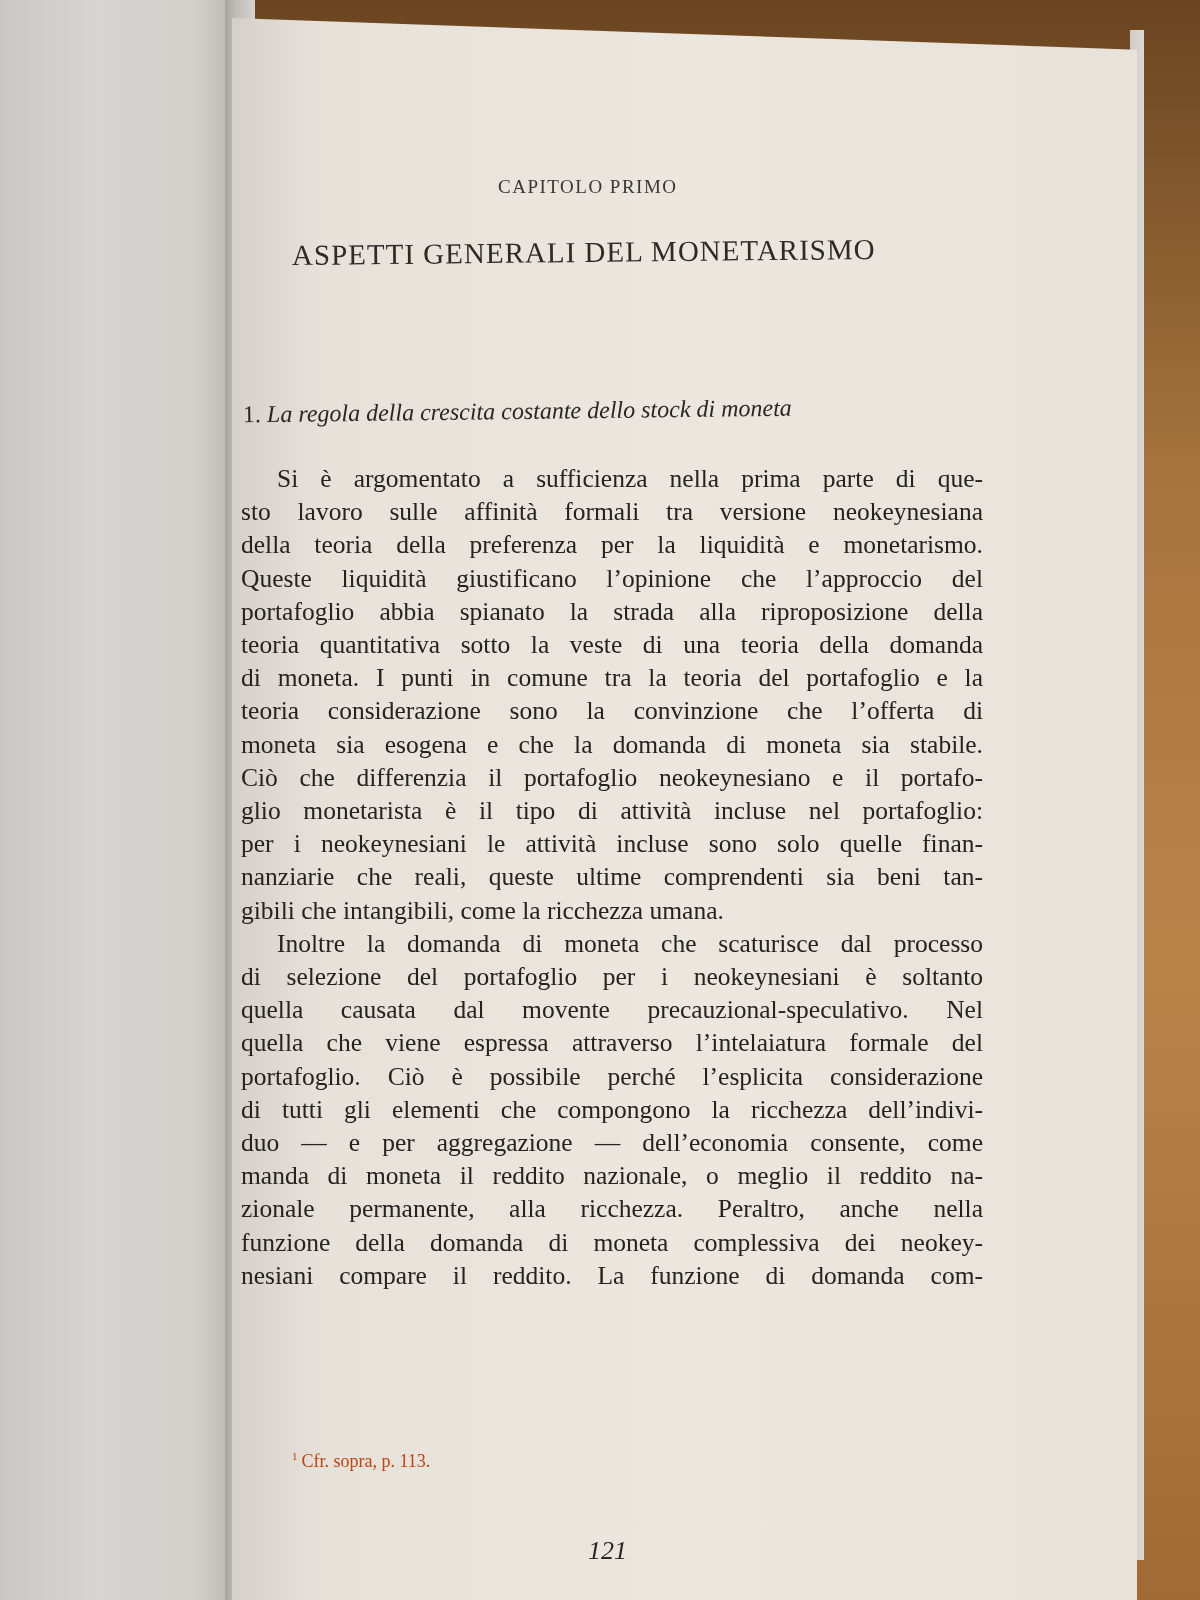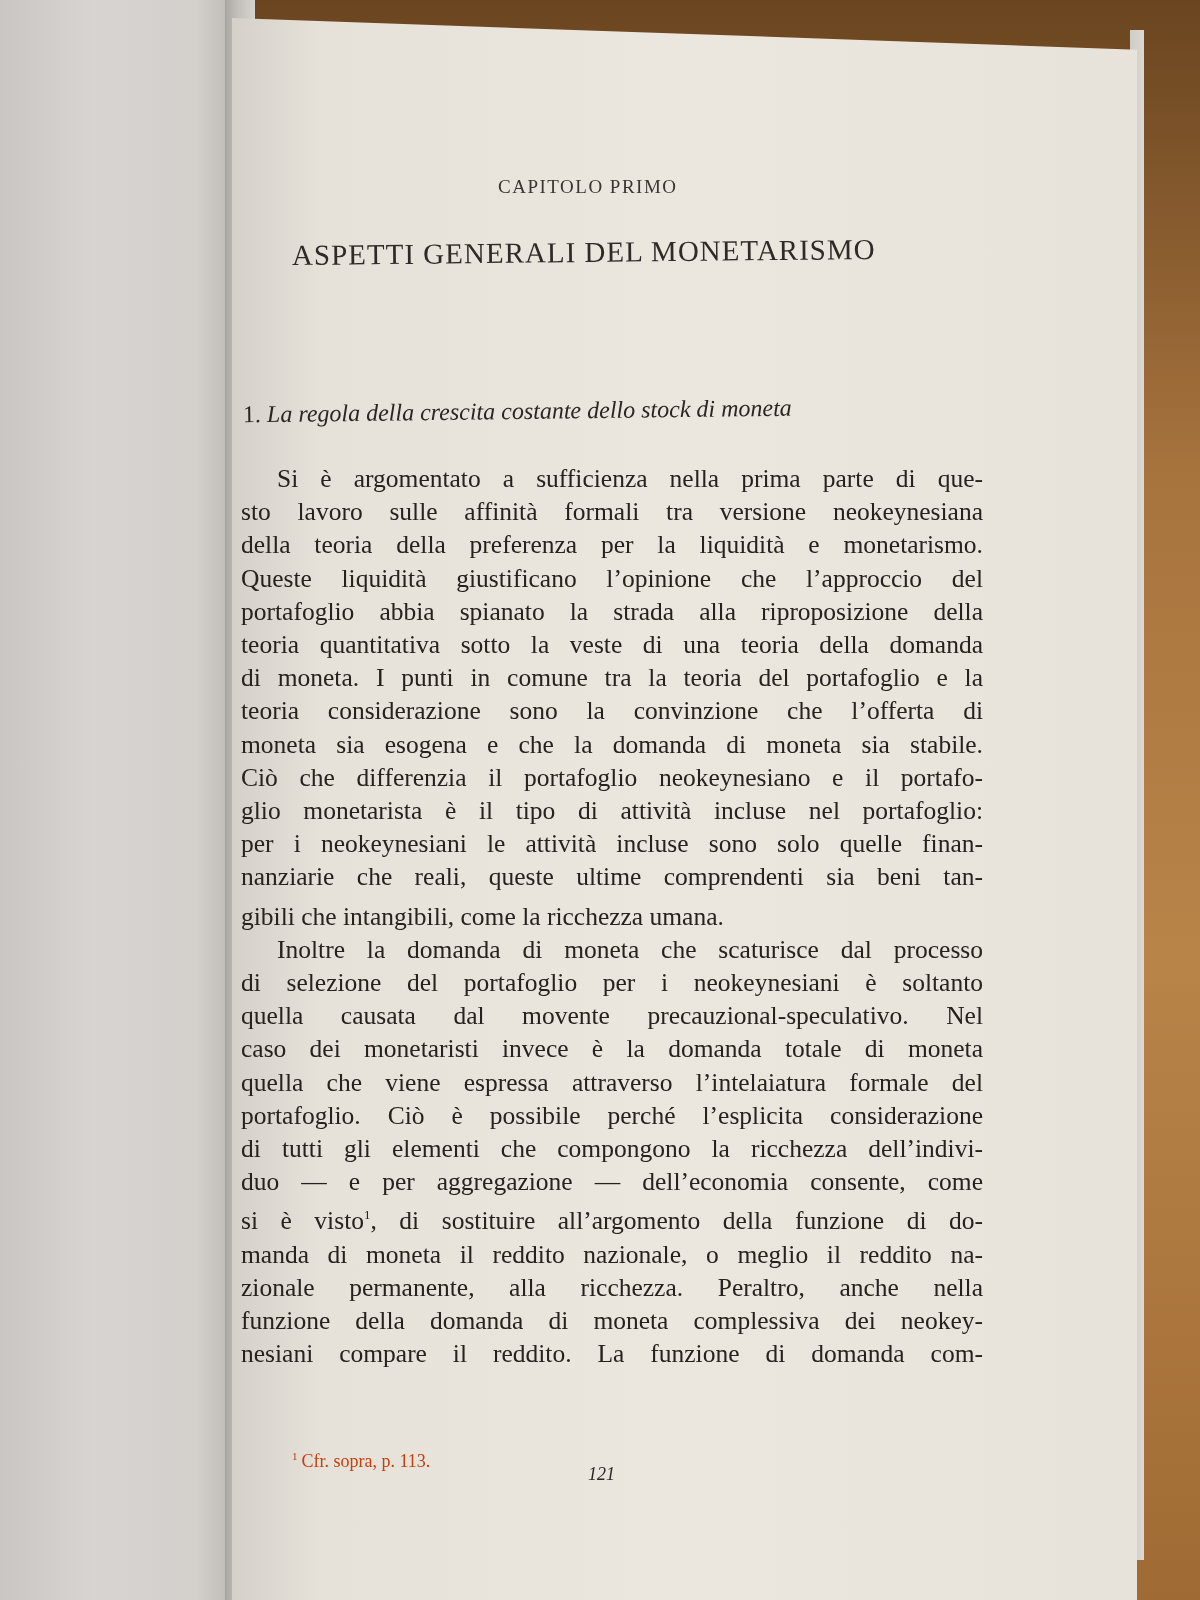--- a/index.html
+++ b/index.html
@@ -43,30 +43,30 @@
       position: absolute; left: 243px; top: 398px;
       font-size: 24px; color: #2a2622; transform: rotate(-0.7deg);
     }
     .section-heading .num { font-style: normal; }
     .section-heading .title { font-style: italic; }
     .body-text {
       position: absolute; left: 241px; top: 462px; width: 742px;
       font-size: 25.5px; line-height: 33.2px; color: #26221e;
     }
     .line { white-space: nowrap; display: block; text-align: justify; text-align-last: justify; }
-    .line.last { text-align-last: left; margin-top: 6px; }
+    .line.last { text-align-last: left; }
     .line.indent { padding-left: 36px; }
     .footnote {
       position: absolute; left: 292px; top: 1450px;
       font-size: 18px; color: #c2410c;
     }
     .footnote sup { font-size: 11px; vertical-align: 7px; margin-right: 4px; }
     .page-number {
-      position: absolute; left: 588px; top: 1464px;
-      font-size: 18px; font-style: italic; color: #2a2622;
+      position: absolute; left: 588px; top: 1536px;
+      font-size: 26px; font-style: italic; color: #2a2622;
     }
     .noteref { font-size: 13px; vertical-align: 10px; }
   </style>
 </head>
 <body>
 
 <div class="left-page"></div>
 <div class="gutter"></div>
 <div class="page-edge"></div>
 
@@ -94,28 +94,24 @@
     <span class="line">teoria considerazione sono la convinzione che l’offerta di</span>
     <span class="line">moneta sia esogena e che la domanda di moneta sia stabile.</span>
     <span class="line">Ciò che differenzia il portafoglio neokeynesiano e il portafo-</span>
     <span class="line">glio monetarista è il tipo di attività incluse nel portafoglio:</span>
     <span class="line">per i neokeynesiani le attività incluse sono solo quelle finan-</span>
     <span class="line">nanziarie che reali, queste ultime comprendenti sia beni tan-</span>
     <span class="line last">gibili che intangibili, come la ricchezza umana.</span>
     <span class="line indent">Inoltre la domanda di moneta che scaturisce dal processo</span>
     <span class="line">di selezione del portafoglio per i neokeynesiani è soltanto</span>
     <span class="line">quella causata dal movente precauzional-speculativo. Nel</span>
-    <span class="line">caso dei monetaristi invece è la domanda totale di moneta</span>
     <span class="line">quella che viene espressa attraverso l’intelaiatura formale del</span>
     <span class="line">portafoglio. Ciò è possibile perché l’esplicita considerazione</span>
     <span class="line">di tutti gli elementi che compongono la ricchezza dell’indivi-</span>
     <span class="line">duo — e per aggregazione — dell’economia consente, come</span>
-    <span class="line" style="text-align-last:justify;">
-      <span>si è visto</span><span class="noteref">1</span><span>, di sostituire all’argomento della funzione di do-</span>
-    </span>
     <span class="line">manda di moneta il reddito nazionale, o meglio il reddito na-</span>
     <span class="line">zionale permanente, alla ricchezza. Peraltro, anche nella</span>
     <span class="line">funzione della domanda di moneta complessiva dei neokey-</span>
     <span class="line">nesiani compare il reddito. La funzione di domanda com-</span>
   </div>
 
   <div class="footnote">
     <sup>1</sup><span>Cfr. sopra, p. 113.</span>
   </div>
 

